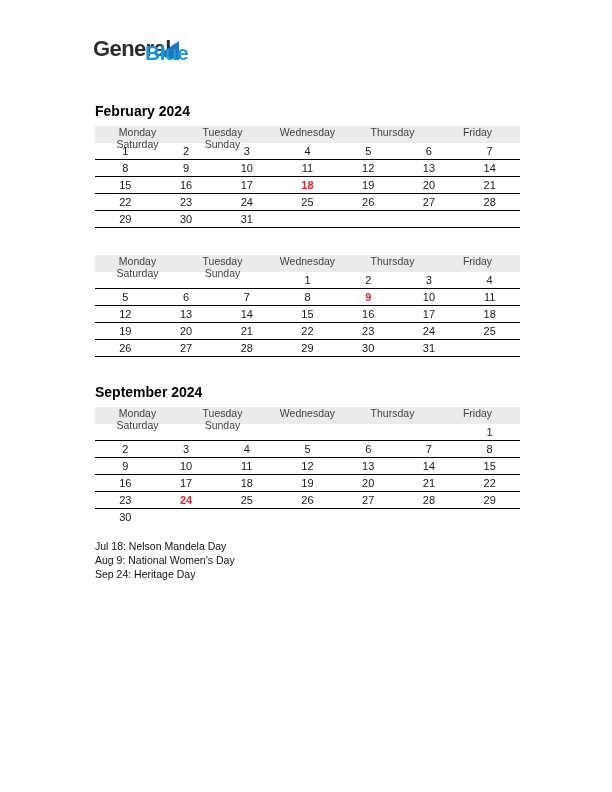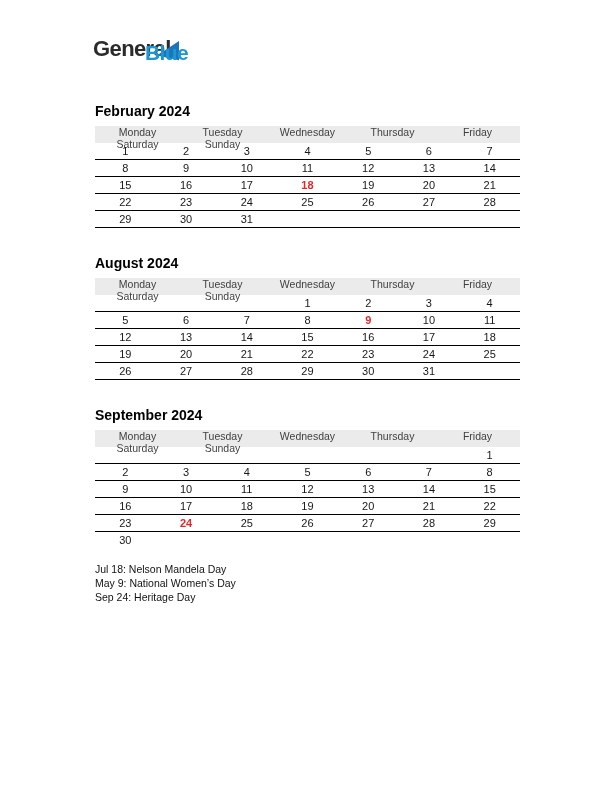--- a/index.html
+++ b/index.html
@@ -102,21 +102,20 @@
           <div class="day">29</div>
           <div class="day">30</div>
           <div class="day">31</div>
           <div class="day"></div>
           <div class="day"></div>
           <div class="day"></div>
           <div class="day"></div>
         </div>
       </section>
       <section class="month">
-        <h2 class="month-title">August 2024</h2>
         <div class="cal-head">
           <div class="wd">Monday</div>
           <div class="wd">Tuesday</div>
           <div class="wd">Wednesday</div>
           <div class="wd">Thursday</div>
           <div class="wd">Friday</div>
           <div class="wd">Saturday</div>
           <div class="wd">Sunday</div>
         </div>
         <div class="week">
@@ -228,16 +227,16 @@
           <div class="day"></div>
           <div class="day"></div>
           <div class="day"></div>
           <div class="day"></div>
         </div>
       </section>
     </div>
 
   <div class="notes">
       <div class="note">Jul 18: Nelson Mandela Day</div>
-      <div class="note">May 9: National Women’s Day</div>
+      <div class="note">Aug 9: National Women’s Day</div>
       <div class="note">Sep 24: Heritage Day</div>
     </div>
 </div>
 
 </body></html>

